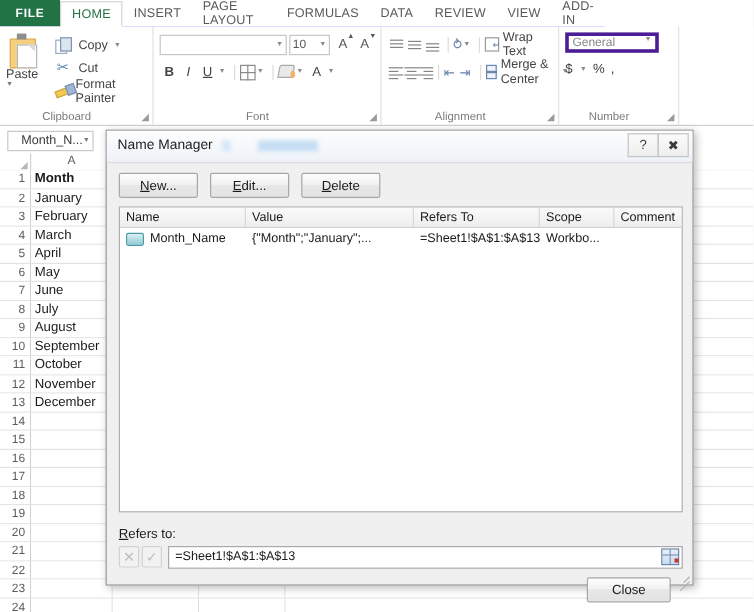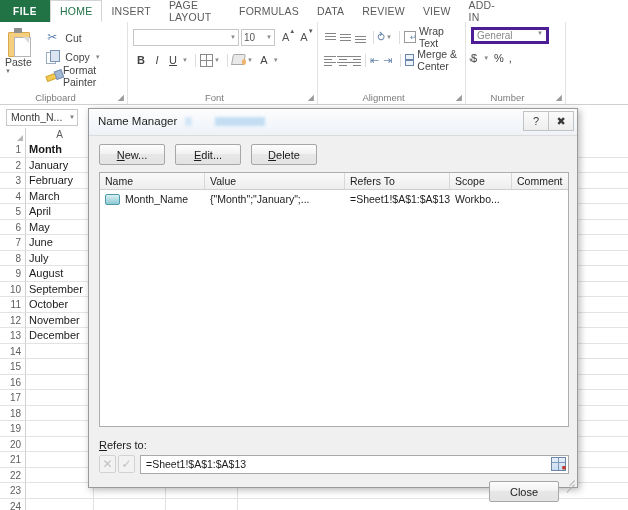--- a/index.html
+++ b/index.html
@@ -7,21 +7,21 @@
     width:628px;height:510px;overflow:hidden;position:relative;
     background:#ffffff;
     font-family:"Liberation Sans","DejaVu Sans",sans-serif;
     font-size:11px;color:#3b3b3b;
     -webkit-font-smoothing:antialiased;
   }
   
   .ribbon-tabs{
     position:absolute;left:0;top:0;width:504px;height:22px;
     background:#ffffff;border-bottom:1px solid #8b5cf6;
-    display:flex;align-items:flex-start;
+    display:flex;align-items:center;
   }
   .tab{
     display:flex;align-items:center;justify-content:center;
     padding:0 9px;font-size:10.5px;letter-spacing:.2px;
     color:#5a5a5a;height:22px;box-sizing:border-box;cursor:default;
   }
   .tab.file{
     background:#217346;color:#ffffff;font-weight:bold;font-size:10px;
     padding:0 13px;letter-spacing:.6px;
   }
@@ -137,21 +137,21 @@
   .n-row2 span{margin-right:5px;}
 
   
   .namebox-row{
     position:absolute;left:0;top:106px;width:628px;height:22px;
     background:#ffffff;display:flex;align-items:center;
   }
   .namebox{
     margin-left:6px;width:72px;height:17px;box-sizing:border-box;
     border:1px solid #c8c8c8;background:#fff;
-    display:flex;align-items:center;justify-content:space-between;
+    display:flex;align-items:center;justify-content:flex-end;
     padding:0 2px 0 4px;font-size:10.5px;color:#3b3b3b;
   }
   .namebox .dd{font-size:6px;color:#7a7a7a;}
 
   
   .sheet{
     position:absolute;left:0;top:128px;width:628px;height:382px;
     background:#ffffff;overflow:hidden;
   }
   .colhdr{
@@ -317,30 +317,30 @@
           <div class="clip-body"></div>
             <div class="clip-top"></div>
           <div class="clip-page"></div>
             <div class="clip-fold"></div>
         </div>
         <div class="paste-lbl">Paste</div>
         <div class="paste-arrow">▼</div>
       </div>
       <div class="clip-cmds">
         <div class="cmd">
-          <span class="ci ico-scissors"></span>
-          <span>Cut</span>
-        </div>
-        <div class="cmd">
           <span class="ci ico-copy">
               <i class="c1"></i>
               <i class="c2"></i>
             </span>
           <span>Copy</span>
           <span class="caret">▼</span>
+        </div>
+        <div class="cmd">
+          <span class="ci ico-scissors"></span>
+          <span>Cut</span>
         </div>
         <div class="cmd">
           <span class="ci ico-brush">
               <i class="b1"></i>
               <i class="b2"></i>
             </span>
           <span>Format Painter</span>
         </div>
       </div>
     </div>

